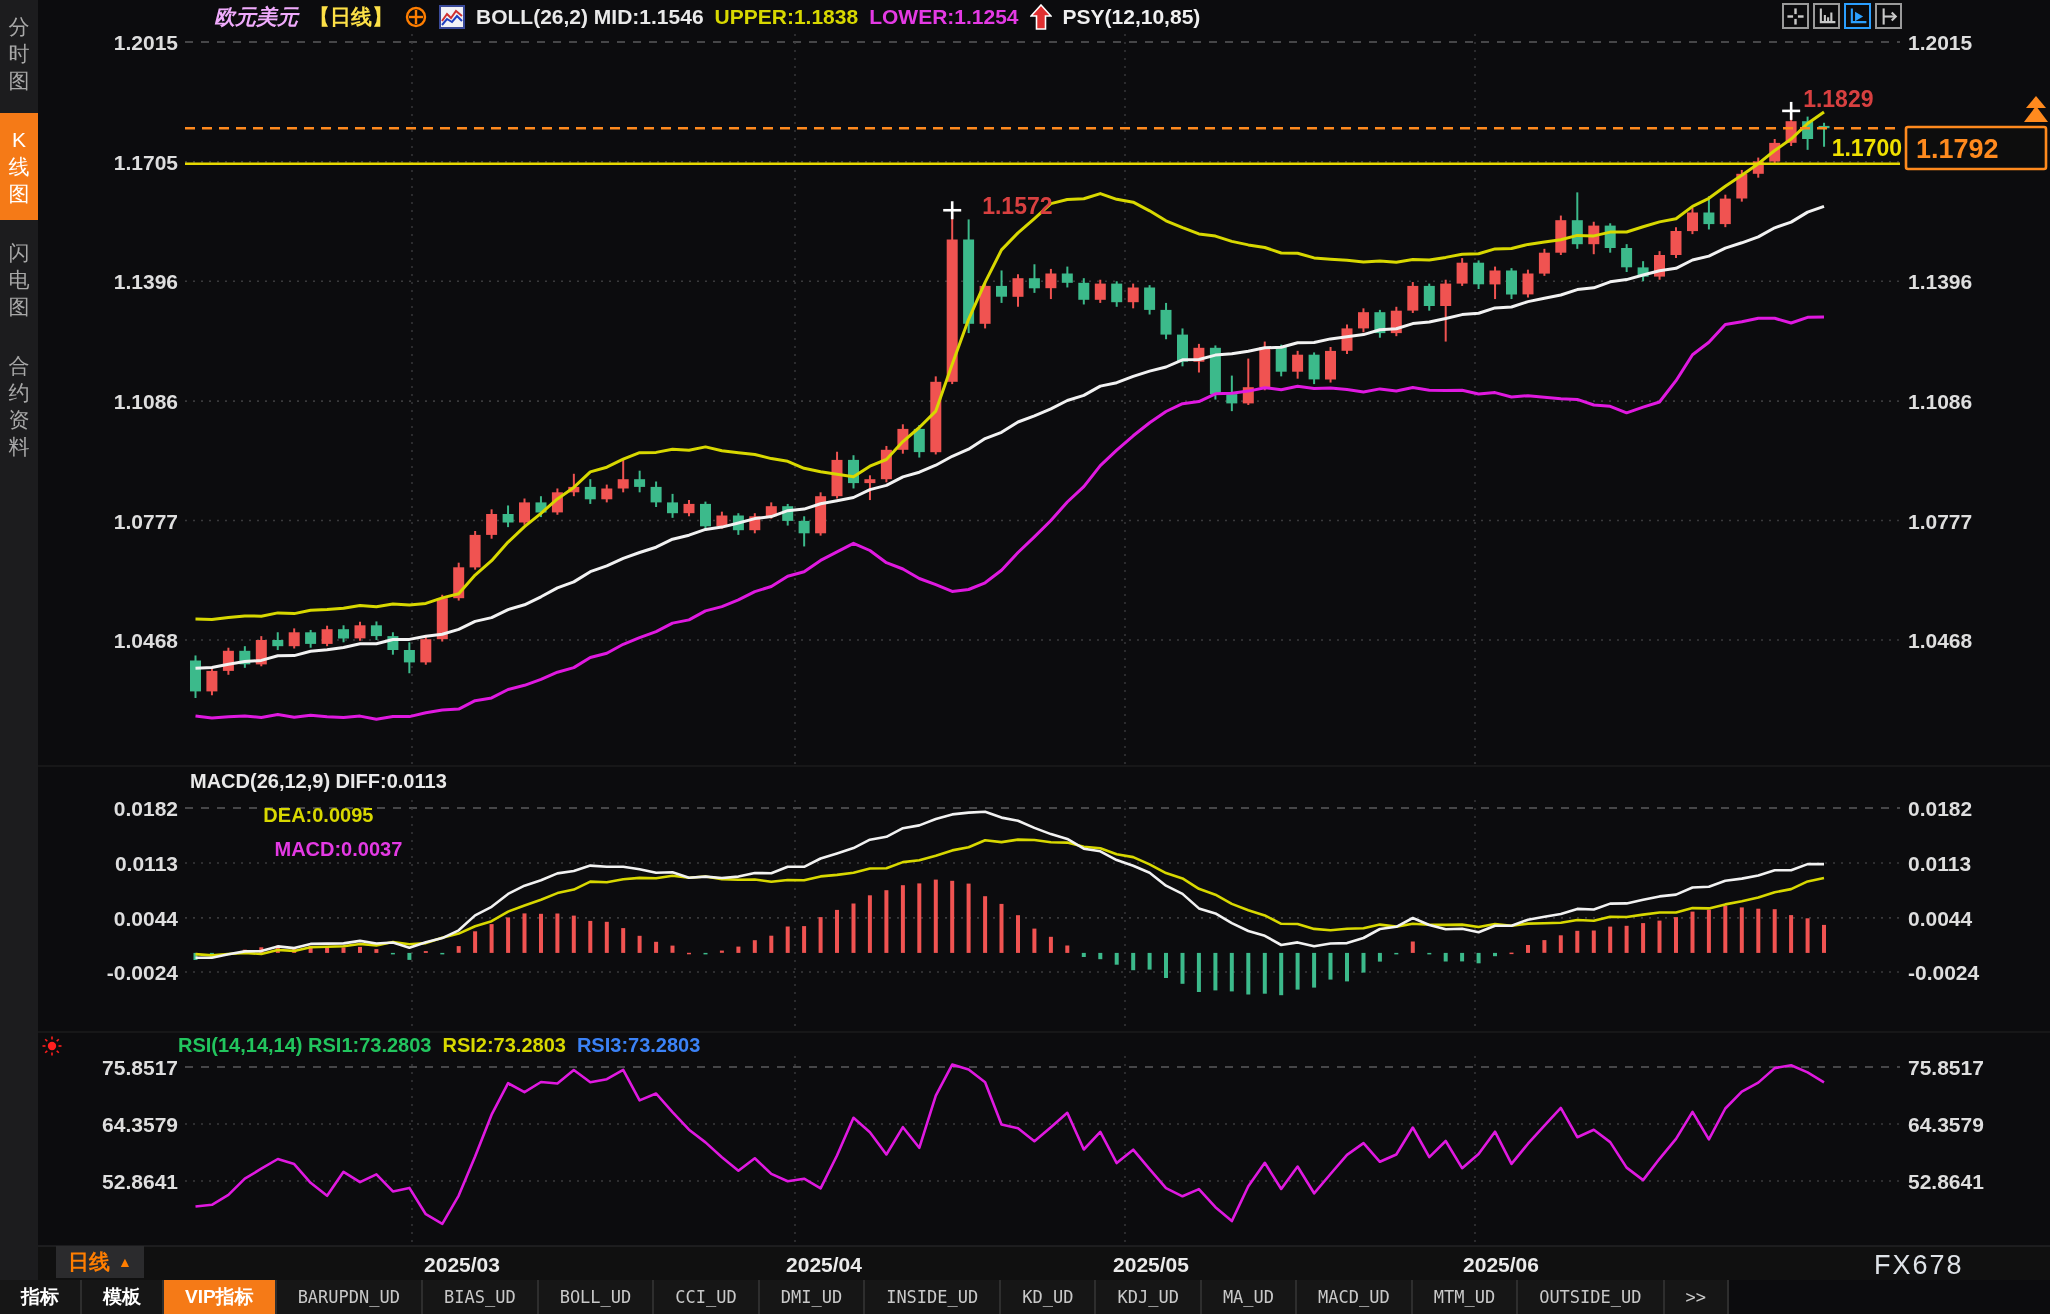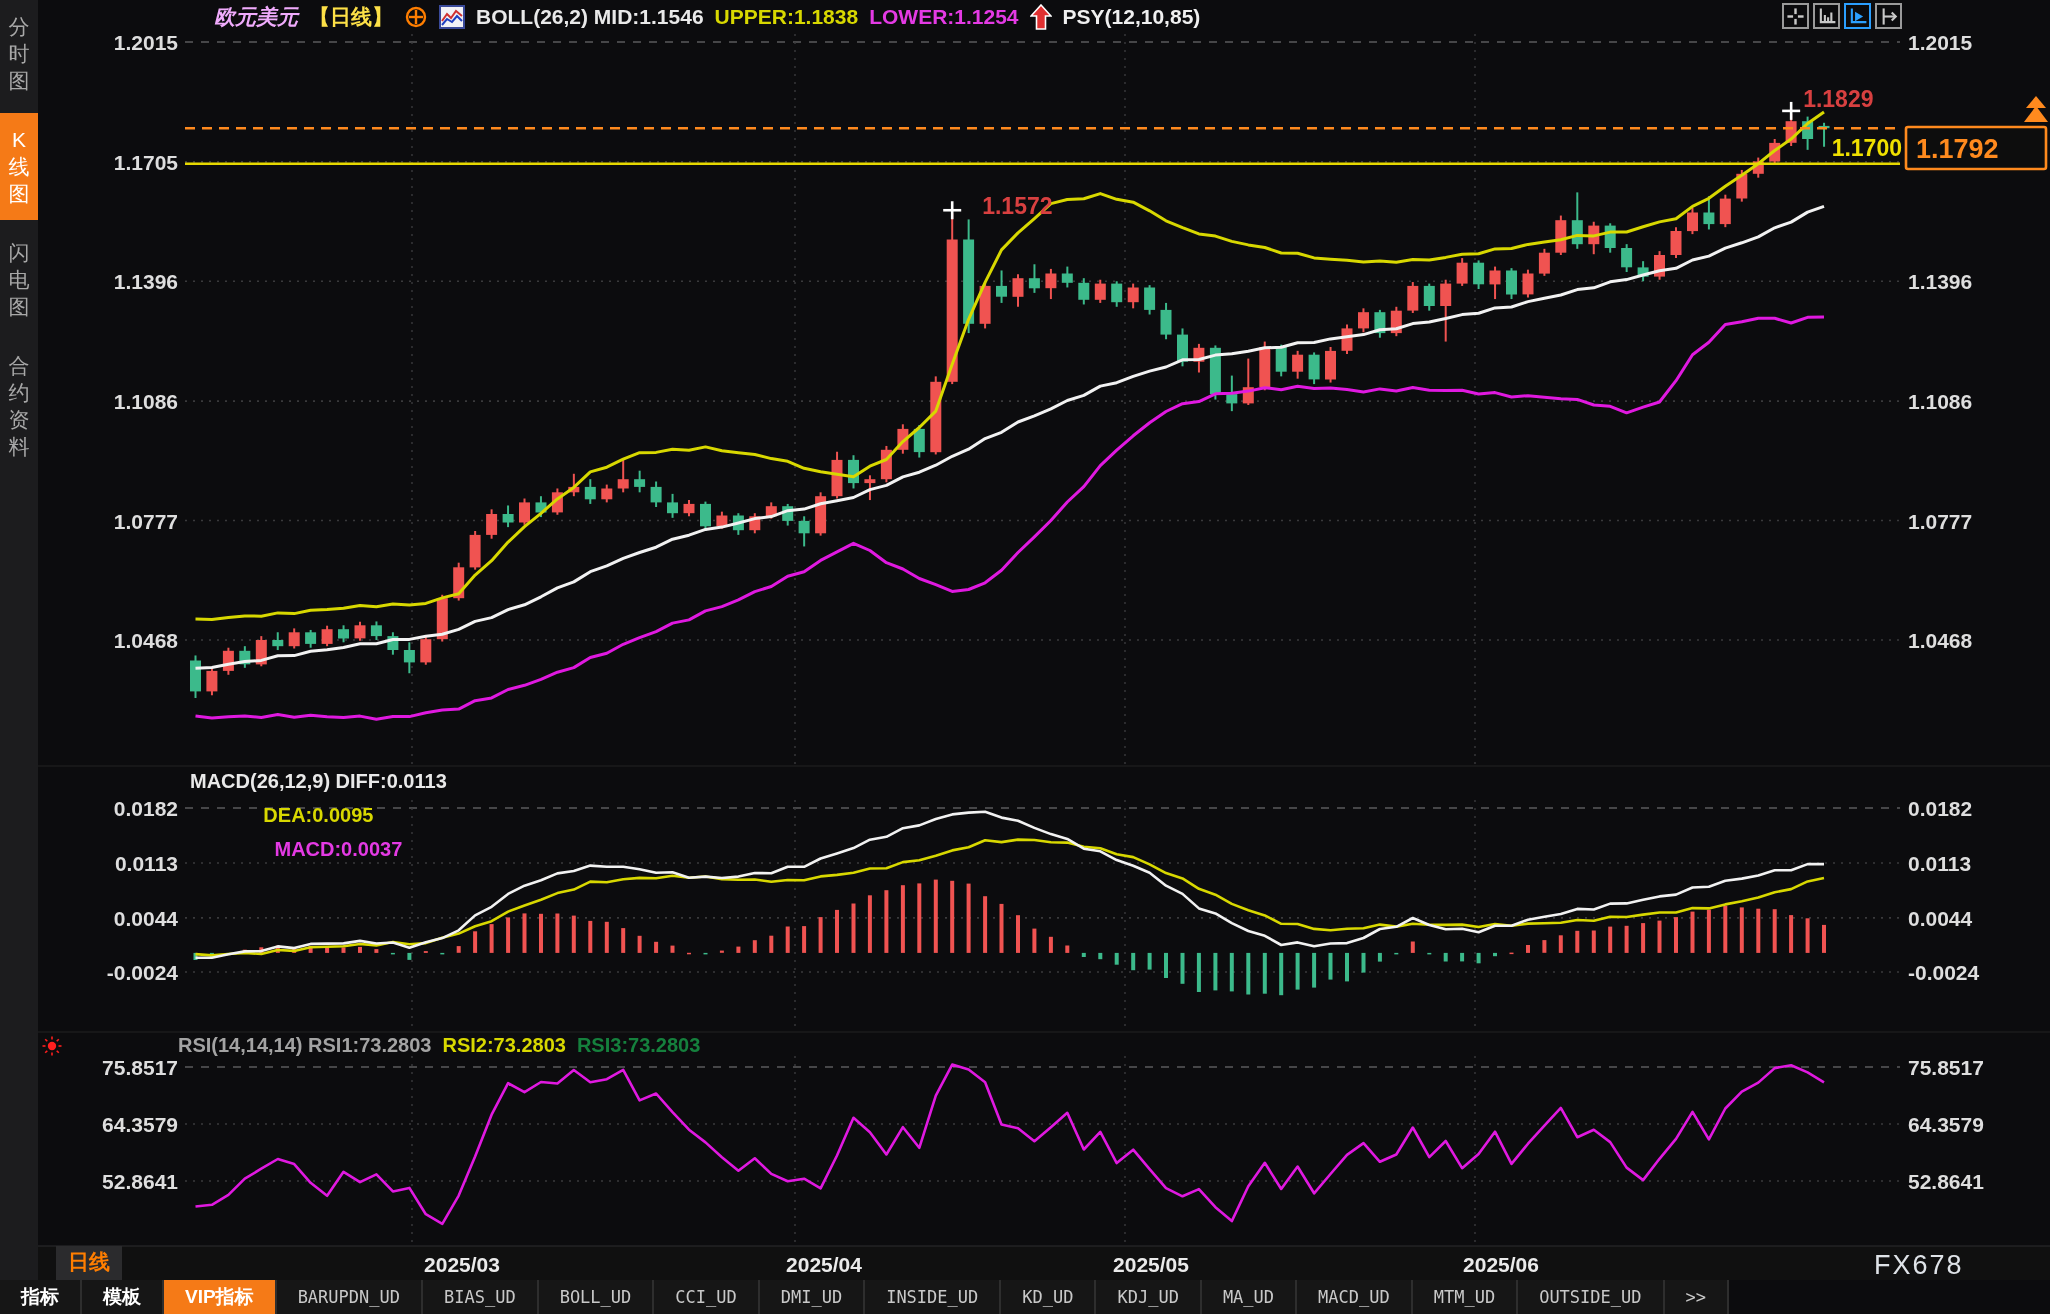--- a/index.html
+++ b/index.html
@@ -19,21 +19,21 @@
   .hicon{display:inline-flex;align-items:center;justify-content:center;}
   
   #toolbar{position:absolute;left:1782px;top:3px;display:flex;gap:4px;z-index:4;}
   .tool-btn{width:27px;height:26px;border:2px solid #9a9a9a;background:#0b0b0d;display:flex;
             align-items:center;justify-content:center;cursor:pointer;box-sizing:border-box;}
   .tool-btn.active{border-color:#2b9fff;}
   
   #chart-svg{position:absolute;left:0;top:0;z-index:1;}
   
   #period-box{position:absolute;left:56px;top:1246px;background:#2b2b2d;padding:2px 12px;z-index:4;
-              color:#ff7e00;font-size:21px;font-weight:700;display:flex;align-items:center;gap:8px;cursor:pointer;flex-direction:column;}
+              color:#ff7e00;font-size:21px;font-weight:700;display:flex;align-items:center;gap:8px;cursor:pointer;}
   #period-box .tri{font-size:14px;}
   #watermark{position:absolute;left:1874px;top:1250px;z-index:4;color:#dfe3e8;font-size:27px;
              letter-spacing:2px;font-weight:400;}
   #blink-dot{position:absolute;left:42px;top:1036px;z-index:4;}
   
   #tabbar{position:absolute;left:0;bottom:0;width:1634px;height:34px;background:#000;display:flex;z-index:5;}
   #tabbar .lead{width:38px;background:#000;}
   .tab{display:flex;align-items:center;justify-content:center;padding:0 21px;background:#161616;
        border-right:2px solid #2e2e2e;color:#c8c8c8;font-family:"DejaVu Sans Mono",monospace;
        font-size:17px;cursor:pointer;white-space:nowrap;}
@@ -484,23 +484,23 @@
       </svg>
     </span>
     <span class="seg" style="color: rgb(240, 240, 240);">PSY(12,10,85)</span>
   </div>
 <div id="macd-header" class="hdr">
     <span class="seg" style="color: rgb(233, 233, 233);">MACD(26,12,9) DIFF:0.0113</span>
     <span class="seg" style="color: rgb(216, 216, 0);">DEA:0.0095</span>
     <span class="seg" style="color: rgb(228, 58, 228); margin-left: 40px;">MACD:0.0037</span>
   </div>
 <div id="rsi-header" class="hdr">
-    <span class="seg" style="color: #a3a3a3; text-align: right;">RSI(14,14,14) RSI1:73.2803</span>
+    <span class="seg" style="color: #22c55e; text-align: right;">RSI(14,14,14) RSI1:73.2803</span>
     <span class="seg" style="color: rgb(216, 216, 0);">RSI2:73.2803</span>
-    <span class="seg" style="color: #15803d;">RSI3:73.2803</span>
+    <span class="seg" style="color: #3b82f6;">RSI3:73.2803</span>
   </div>
 
 <div id="toolbar">
     <div class="tool-btn">
       <svg width="21" height="21" viewBox="0 0 26 26" stroke="#c8c8c8" stroke-width="3">
         <line x1="13" y1="3" x2="13" y2="10"></line>
         <line x1="13" y1="16" x2="13" y2="23"></line>
         <line x1="3" y1="13" x2="10" y2="13"></line>
         <line x1="16" y1="13" x2="23" y2="13"></line>
       </svg>

